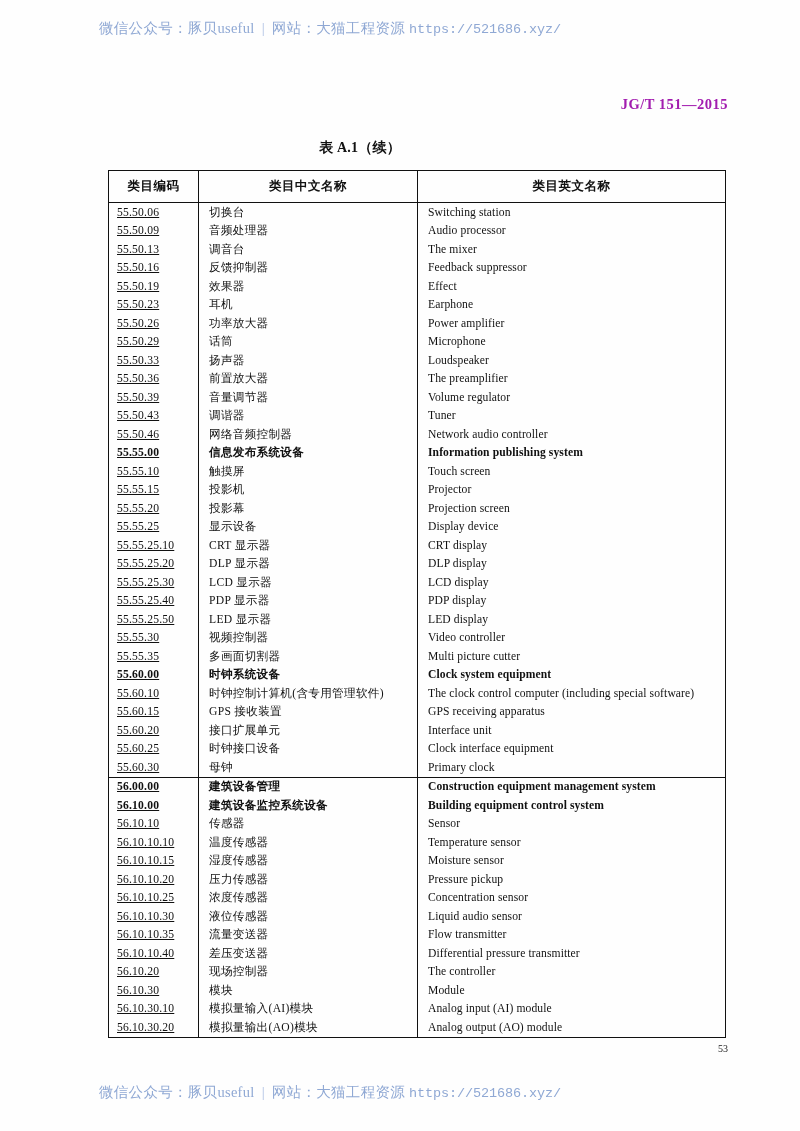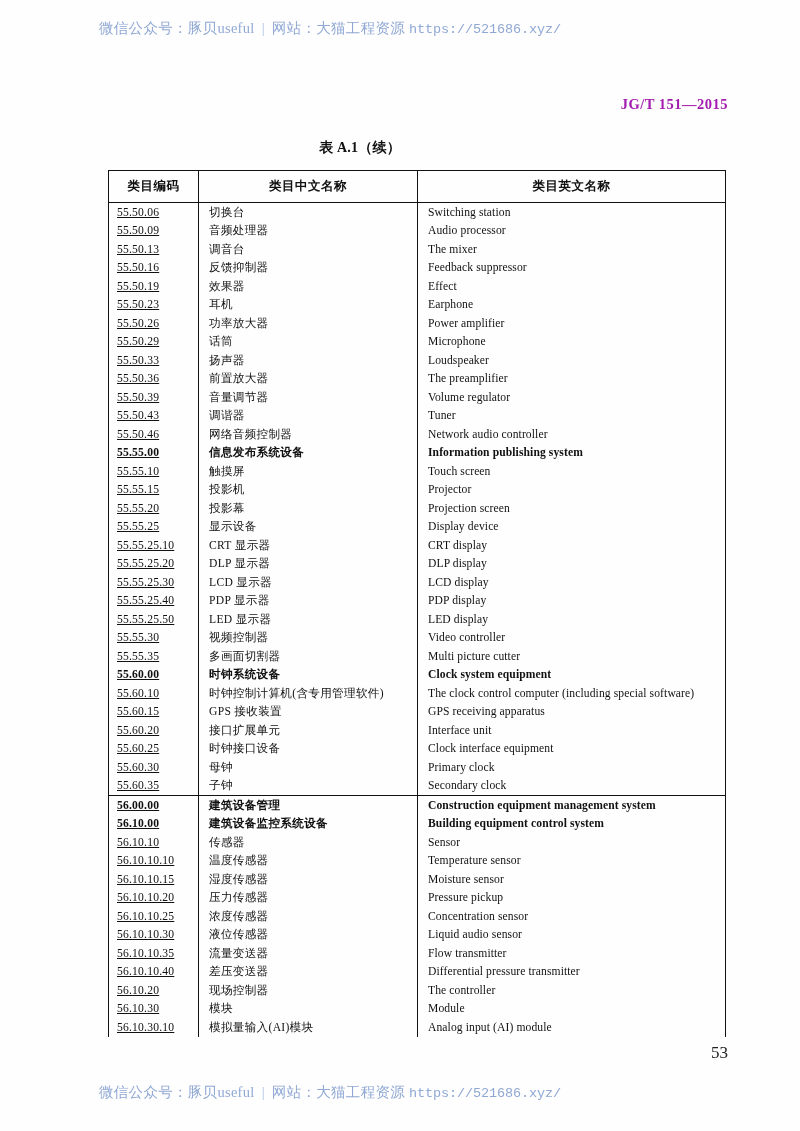--- a/index.html
+++ b/index.html
@@ -137,21 +137,21 @@
   }
   table.catalog tbody tr.last-row td {
     border-bottom: 1.4px solid #111;
   }
 
   
   .page-number {
     position: absolute;
     top: 1043px;
     right: 72px;
-    font-size: 17px;
+    font-size: 10px;
     color: #222;
     font-family: "Liberation Serif", serif;
   }
 </style>
 </head>
 <body>
 
 <div class="page">
 
   <div class="watermark watermark-top">
@@ -326,25 +326,20 @@
           <tr>
             <td class="cell-code">55.60.25</td>
             <td class="cell-zh">时钟接口设备</td>
             <td class="cell-en">Clock interface equipment</td>
           </tr>
           <tr>
             <td class="cell-code">55.60.30</td>
             <td class="cell-zh">母钟</td>
             <td class="cell-en">Primary clock</td>
           </tr>
-          <tr>
-            <td class="cell-code">55.60.35</td>
-            <td class="cell-zh">子钟</td>
-            <td class="cell-en">Secondary clock</td>
-          </tr>
           <tr class="bold-row rule-above">
             <td class="cell-code">56.00.00</td>
             <td class="cell-zh">建筑设备管理</td>
             <td class="cell-en">Construction equipment management system</td>
           </tr>
           <tr class="bold-row">
             <td class="cell-code">56.10.00</td>
             <td class="cell-zh">建筑设备监控系统设备</td>
             <td class="cell-en">Building equipment control system</td>
           </tr>
@@ -396,20 +391,25 @@
           <tr>
             <td class="cell-code">56.10.30</td>
             <td class="cell-zh">模块</td>
             <td class="cell-en">Module</td>
           </tr>
           <tr>
             <td class="cell-code">56.10.30.10</td>
             <td class="cell-zh">模拟量输入(AI)模块</td>
             <td class="cell-en">Analog input (AI) module</td>
           </tr>
+          <tr class="last-row">
+            <td class="cell-code">56.10.30.20</td>
+            <td class="cell-zh">模拟量输出(AO)模块</td>
+            <td class="cell-en">Analog output (AO) module</td>
+          </tr>
         </tbody>
     </table>
   </div>
 
   <div class="page-number">53</div>
 
   <div class="watermark watermark-bottom">
     <span>微信公众号：豚贝useful</span><span class="wm-sep">|</span><span>网站：大猫工程资源</span>
     <span class="wm-url">https://521686.xyz/</span>
   </div>

